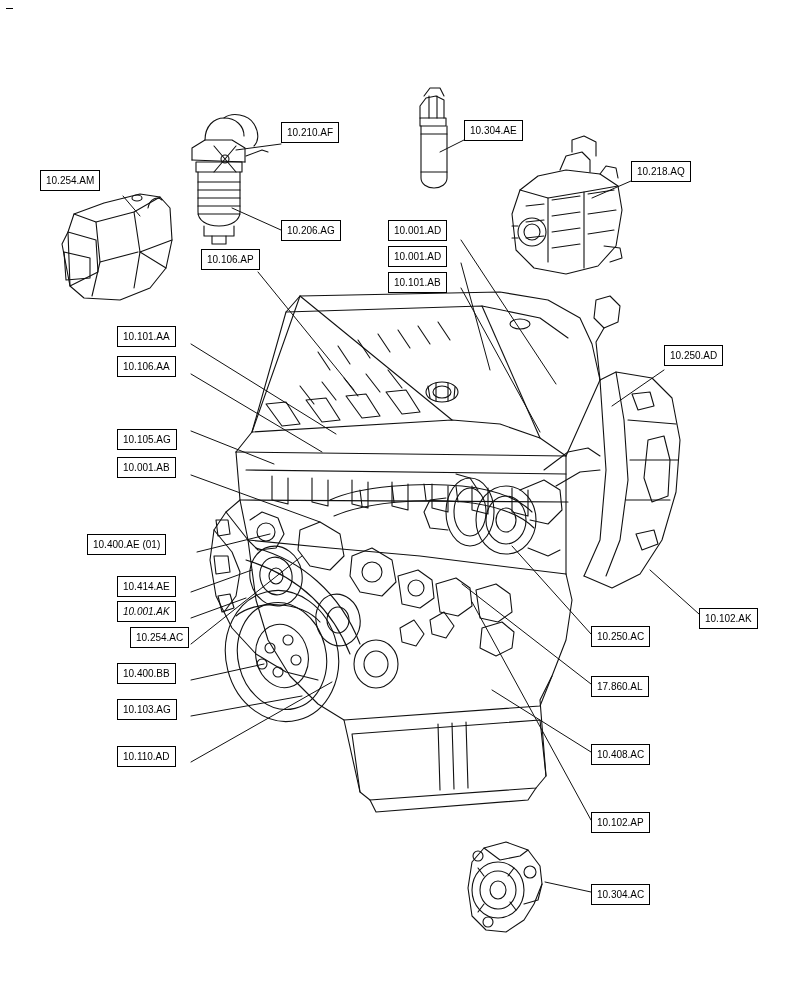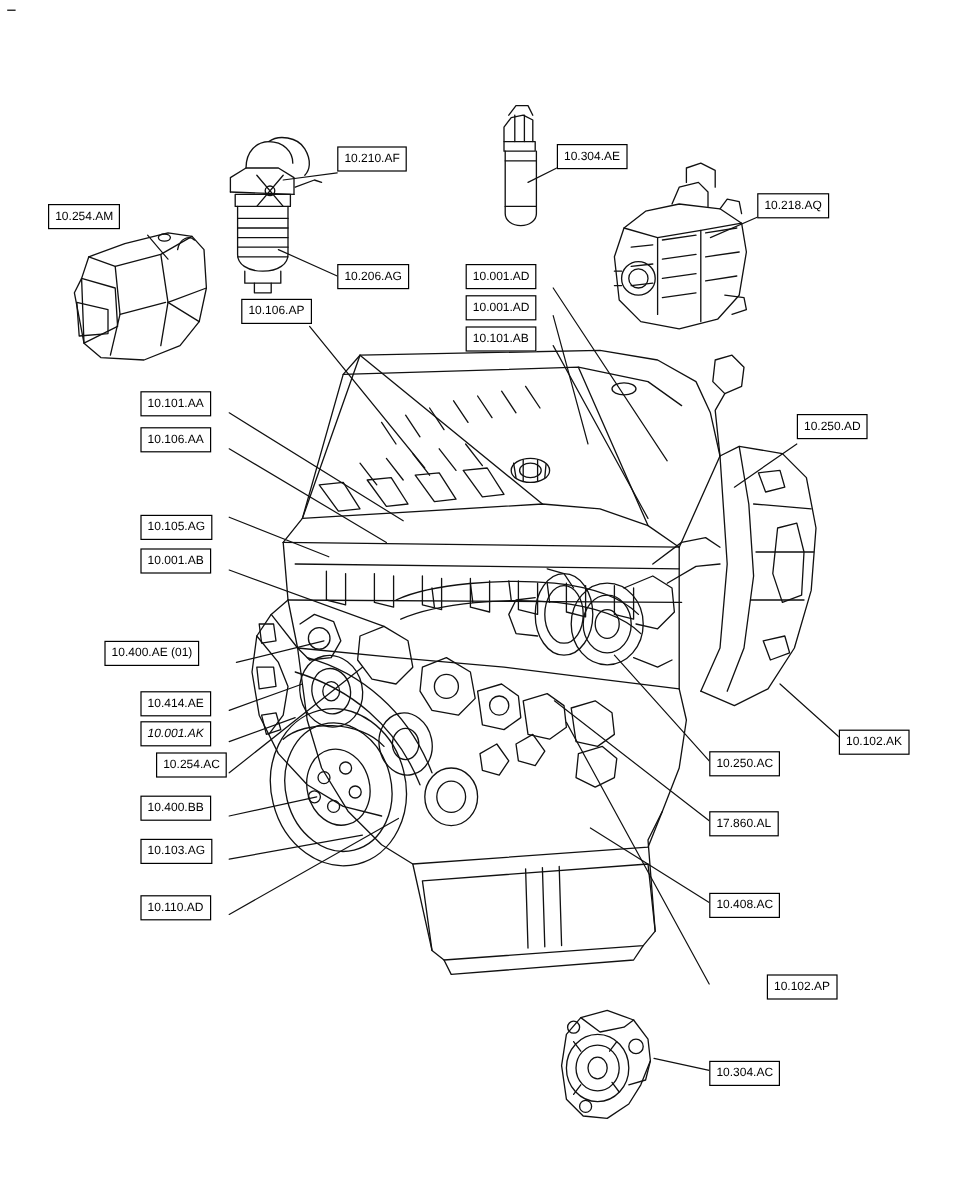--- a/index.html
+++ b/index.html
@@ -286,16 +286,16 @@
   <div class="callout" style="left:117px; top:576px;">10.414.AE</div>
   <div class="callout" style="left:117px; top:601px;font-style:italic;">10.001.AK</div>
   <div class="callout" style="left:117px; top:627px;margin-left:13px;">10.254.AC</div>
   <div class="callout" style="left:117px; top:663px;">10.400.BB</div>
   <div class="callout" style="left:117px; top:699px;">10.103.AG</div>
   <div class="callout" style="left:117px; top:746px;">10.110.AD</div>
   <div class="callout" style="left:699px; top:608px;">10.102.AK</div>
   <div class="callout" style="left:591px; top:626px;">10.250.AC</div>
   <div class="callout" style="left:591px; top:676px;">17.860.AL</div>
   <div class="callout" style="left:591px; top:744px;">10.408.AC</div>
-  <div class="callout" style="left:591px; top:812px;margin-left:48px;">10.102.AP</div>
+  <div class="callout" style="left:591px; top:812px;">10.102.AP</div>
   <div class="callout" style="left:591px; top:884px;">10.304.AC</div>
 
 </div>
 
 </body></html>

